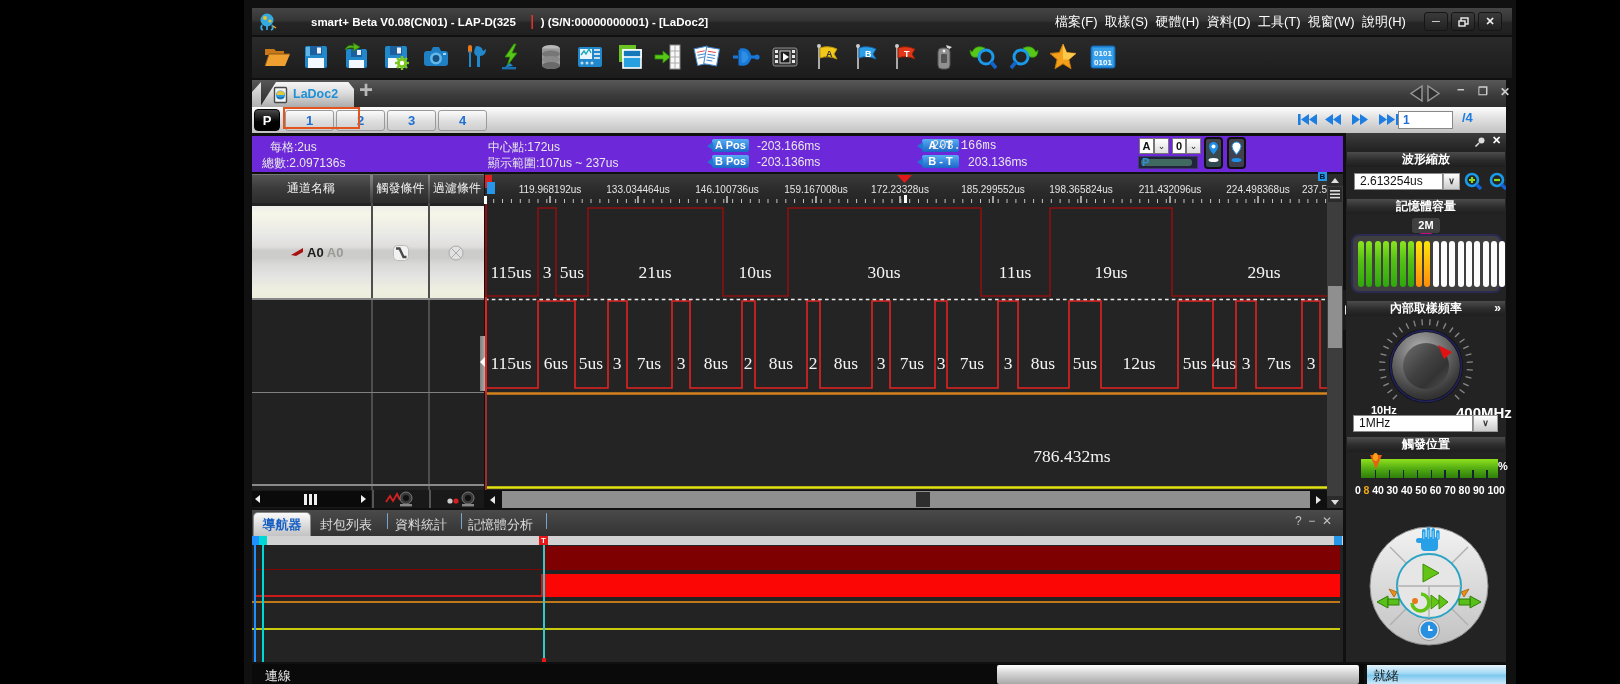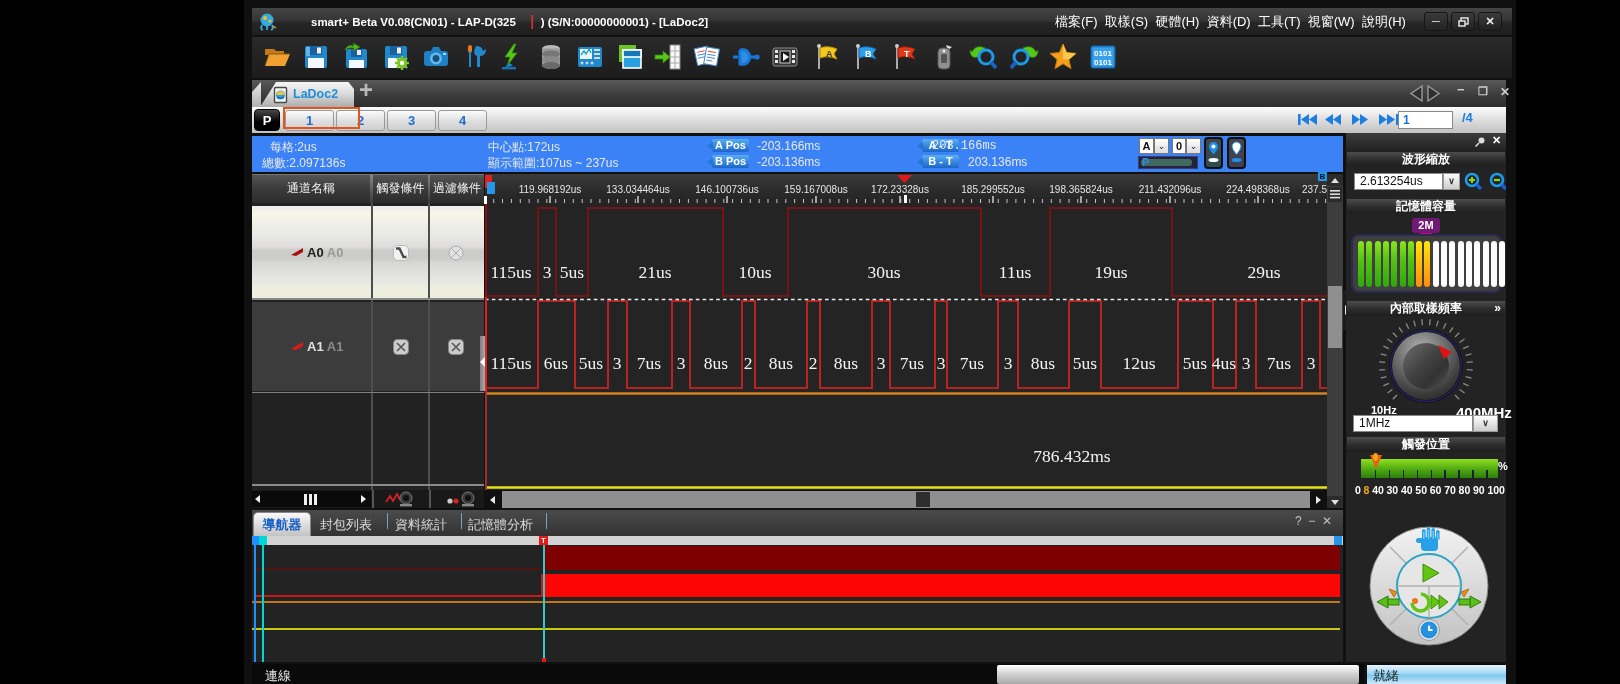--- a/index.html
+++ b/index.html
@@ -30,21 +30,21 @@
     color:#1e90d8; font-size:12.5px; font-weight:bold; }
   
   #pagebar { position:absolute; left:252px; top:107px; width:1254px; height:26px;
     background:linear-gradient(#fdfdfd,#e3e3e3 40%,#c2c2c2); }
   .pgbtn { position:absolute; top:3px; width:49px; height:21px;
     background:linear-gradient(#fbfbfb,#dedede 55%,#cfcfcf); border:1px solid #9a9a9a;
     border-radius:3px; color:#1d6fd2; font-weight:bold; font-size:13px;
     text-align:center; line-height:19px; }
   
   #infobar { position:absolute; left:252px; top:136px; width:1091px; height:36px;
-    background:#3b82f6; color:#e8e8e8; font-size:12px; }
+    background:#6d28d9; color:#e8e8e8; font-size:12px; }
   .irow1 { top:3px; } .irow2 { top:19px; }
   .itxt { position:absolute; }
   .postag { position:absolute; width:37px; height:13px; color:#fff; font-size:11px; font-weight:bold;
     text-align:center; line-height:13px;
     background:linear-gradient(#57aef2,#1b66c9); border-radius:2px;}
   .postag:before { content:""; position:absolute; left:-5px; top:2.5px; border-right:6px solid #2277d4;
     border-top:4px solid transparent; border-bottom:4px solid transparent; }
   
   #chanhead { position:absolute; left:252px; top:174px; width:232px; height:29px;
     background:linear-gradient(#555,#3a3a3a 50%,#2b2b2b); color:#f0f0f0; font-size:12px; }
@@ -365,34 +365,20 @@
         <path d="M1,8 L13,1 L13,5 L6,9 Z" fill="#a81010"></path>
       </svg>
     <span class="cname" style="color:#1c1c1c;">A0 <span style="color:#9a9a96;">A0</span></span>
     <svg class="abs" style="left:141px;top:39px;" width="16" height="16" viewBox="0 0 16 16">
         <rect x="0.5" y="0.5" width="15" height="15" rx="4" fill="#f2f2f2" stroke="#bbb"></rect>
         <path d="M3,3.5 h3.5 l4,8.5 h3" stroke="#4a4a4a" stroke-width="2.4" fill="none"></path>
       </svg>
     <svg class="abs" style="left:196px;top:39px;" width="16" height="16" viewBox="0 0 16 16">
         <circle cx="8" cy="8" r="7" fill="#e2e2e2" stroke="#aaa"></circle>
         <path d="M3.5,3.5 L12.5,12.5 M12.5,3.5 L3.5,12.5" stroke="#aaa" stroke-width="1"></path>
-      </svg>
-  </div>
-  <div class="crow dark" style="top:99px;height:89px;">
-    <svg class="abs" style="left:38px;top:39px;" width="14" height="10" viewBox="0 0 14 10">
-        <path d="M1,8 L13,1 L13,5 L6,9 Z" fill="#e01818"></path>
-      </svg>
-    <span class="cname" style="color:#e0e0e0;">A1 <span style="color:#8a8a8a;">A1</span></span>
-    <svg class="abs" style="left:141px;top:37px;" width="16" height="16" viewBox="0 0 16 16">
-        <rect x="0.5" y="0.5" width="15" height="15" rx="4" fill="#ccc" stroke="#888"></rect>
-        <path d="M4,4 L12,12 M12,4 L4,12" stroke="#555" stroke-width="1.6"></path>
-      </svg>
-    <svg class="abs" style="left:196px;top:37px;" width="16" height="16" viewBox="0 0 16 16">
-        <rect x="0.5" y="0.5" width="15" height="15" rx="4" fill="#ccc" stroke="#888"></rect>
-        <path d="M4,4 L12,12 M12,4 L4,12" stroke="#555" stroke-width="1.6"></path>
       </svg>
   </div>
   <div class="abs" style="left:119px;top:0;width:2px;height:287px;background:#4e4e4e;"></div>
   <div class="abs" style="left:176px;top:0;width:2px;height:287px;background:#4e4e4e;"></div>
   <div class="abs" style="left:0;top:95px;width:232px;height:1.5px;background:#888;"></div>
   <div class="abs" style="left:0;top:188.5px;width:232px;height:1.5px;background:#808080;"></div>
   <div class="abs" style="left:0;top:280.5px;width:232px;height:2px;background:#8a8a8a;"></div>
 </div>
 
 <div id="rulerwrap" class="abs" style="left:485px;top:174px;width:842px;height:29px;background:linear-gradient(#3a3a3a,#2a2a2a 60%,#242424);">
@@ -697,21 +683,21 @@
   <svg class="abs" style="left:118px;top:38px;" width="42" height="21" viewBox="0 0 42 21">
     <circle cx="8" cy="9" r="6" fill="none" stroke="#1a9ae8" stroke-width="2.6"></circle>
     <line x1="12.5" y1="13.5" x2="17" y2="18" stroke="#1660d8" stroke-width="3.4"></line>
     <path d="M8,6 v6 M5,9 h6" stroke="#8ed81e" stroke-width="2.2"></path>
     <circle cx="33" cy="9" r="6" fill="none" stroke="#1a9ae8" stroke-width="2.6"></circle>
     <line x1="37.5" y1="13.5" x2="42" y2="18" stroke="#1660d8" stroke-width="3.4"></line>
     <path d="M30,9 h6" stroke="#8ed81e" stroke-width="2.2"></path>
   </svg>
   <div class="ptitle" style="top:66px;">記憶體容量</div>
 
-  <div class="abs" style="left:66px;top:85px;width:28px;height:15px;background:#701a75;border-radius:3px;color:#fff;font-size:11px;font-weight:bold;text-align:center;line-height:15px;">2M</div>
+  <div class="abs" style="left:66px;top:85px;width:28px;height:15px;background:#404040;border-radius:3px;color:#fff;font-size:11px;font-weight:bold;text-align:center;line-height:15px;">2M</div>
   <div class="abs" style="left:74px;top:100px;width:0;height:0;border-left:6px solid transparent;border-right:6px solid transparent;border-top:8px solid #d00880;"></div>
 
   <div class="abs" style="left:5px;top:101px;width:151px;height:59px;background:#3f3f3f;border:2px solid #2a2a52;border-radius:8px;" id="meter">
       <div style="position:absolute;left:5px;top:5px;width:6px;height:46px;border-radius:3px;background:linear-gradient(#8ae61e,#56c214 40%,#2ea80c);"></div>
       <div style="position:absolute;left:13.3px;top:5px;width:6px;height:46px;border-radius:3px;background:linear-gradient(#8ae61e,#56c214 40%,#2ea80c);"></div>
       <div style="position:absolute;left:21.6px;top:5px;width:6px;height:46px;border-radius:3px;background:linear-gradient(#8ae61e,#56c214 40%,#2ea80c);"></div>
       <div style="position:absolute;left:29.900000000000002px;top:5px;width:6px;height:46px;border-radius:3px;background:linear-gradient(#8ae61e,#56c214 40%,#2ea80c);"></div>
       <div style="position:absolute;left:38.2px;top:5px;width:6px;height:46px;border-radius:3px;background:linear-gradient(#8ae61e,#56c214 40%,#2ea80c);"></div>
       <div style="position:absolute;left:46.5px;top:5px;width:6px;height:46px;border-radius:3px;background:linear-gradient(#8ae61e,#56c214 40%,#2ea80c);"></div>
       <div style="position:absolute;left:54.800000000000004px;top:5px;width:6px;height:46px;border-radius:3px;background:linear-gradient(#8ae61e,#56c214 40%,#2ea80c);"></div>

